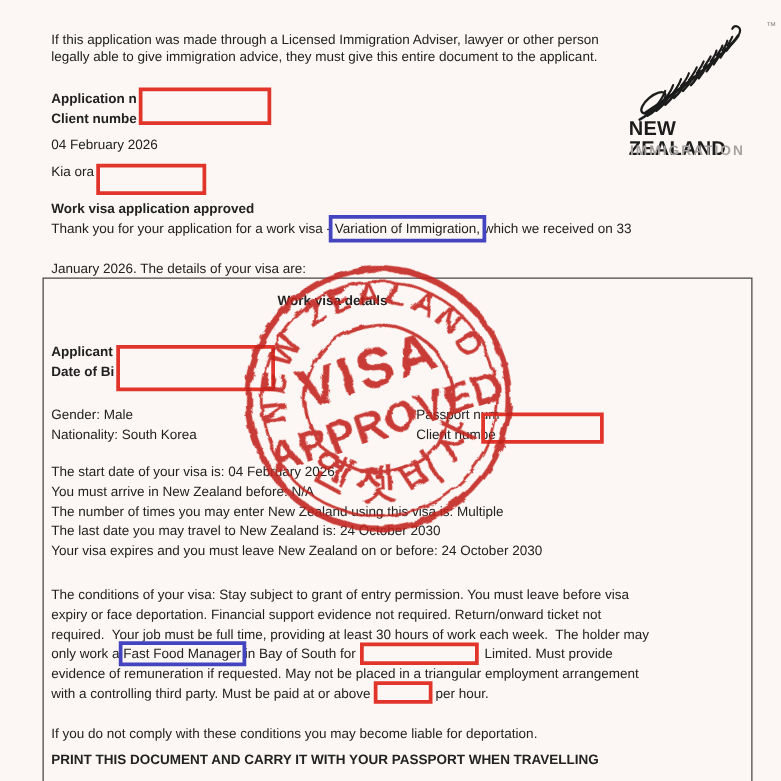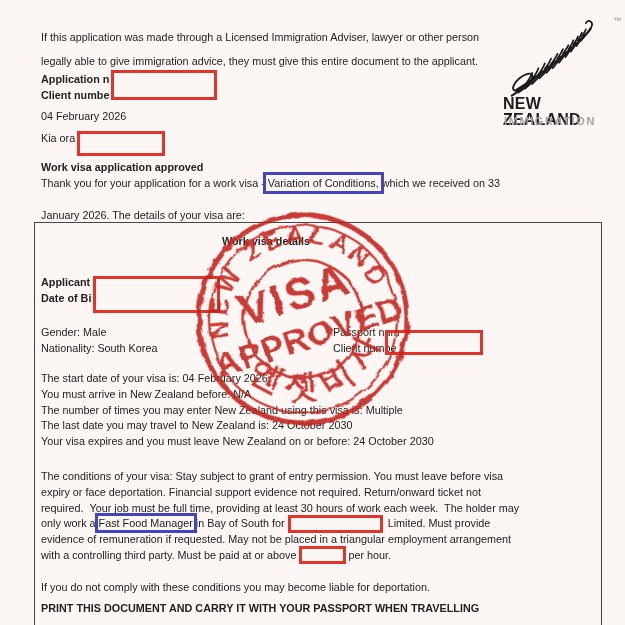--- a/index.html
+++ b/index.html
@@ -7,21 +7,21 @@
   .page {
     position:relative; width:625px; height:625px; overflow:hidden;
     background:#fcf7f4; color:#222;
     font-family:"Liberation Sans", sans-serif;
     font-size:10.8px; line-height:15.8px;
   }
   .abs { position:absolute; }
   .pre { white-space:pre-line; }
   .nowrap { white-space:pre; }
   
-  .intro { left:41px; top:25px; line-height:24px; white-space:pre-line; }
+  .intro { left:41px; top:25px; line-height:14px; white-space:pre-line; }
   
   .logo-fern { left:502px; top:16px; width:114px; height:82px; }
   .logo-tm { left:613px; top:13px; font-size:8px; color:#8a8a8a; }
   .logo-brand { left:503px; top:96px; width:116px; font-size:16px; font-weight:bold; letter-spacing:.2px; color:#1c1c1c; }
   .logo-dept { left:504px; top:114px; font-size:11px; font-weight:bold; letter-spacing:1.6px; color:#a6a2a1; }
   
   .hdr-nums { left:41px; top:72px; font-weight:bold; }
   .hdr-date { left:41px; top:109px; }
   .hdr-greet { left:41px; top:131px; }
   .hdr-heading { left:41px; top:160px; font-weight:bold; }
@@ -89,21 +89,21 @@
   <div class="abs logo-tm">™</div>
   <div class="abs logo-brand">NEW ZEALAND</div>
   <div class="abs logo-dept">IMMIGRATION</div>
 
   <div class="abs hdr-nums pre"><span>Application n</span>
 <span>Client numbe</span></div>
   <div class="abs hdr-date">04 February 2026</div>
   <div class="abs hdr-greet">Kia ora</div>
 
   <div class="abs hdr-heading">Work visa application approved</div>
-  <div class="abs thanks1 nowrap"><span>Thank you for your application for a work visa - </span><span class="hl-span">Variation of Conditions,</span><span> which we received on 33</span></div>
+  <div class="abs thanks1 nowrap"><span>Thank you for your application for a work visa - </span><span class="hl-span">Variation of Immigration,</span><span> which we received on 33</span></div>
   <div class="abs thanks2">January 2026. The details of your visa are:</div>
 
   <div class="abs visa-box"></div>
   <div class="abs box-title">Work visa details</div>
 
   <div class="abs gender-col pre"><span>Gender: Male</span>
 <span>Nationality: South Korea</span></div>
 
   <div class="abs applicant pre"><span>Applicant</span>
 <span>Date of Bi</span></div>

